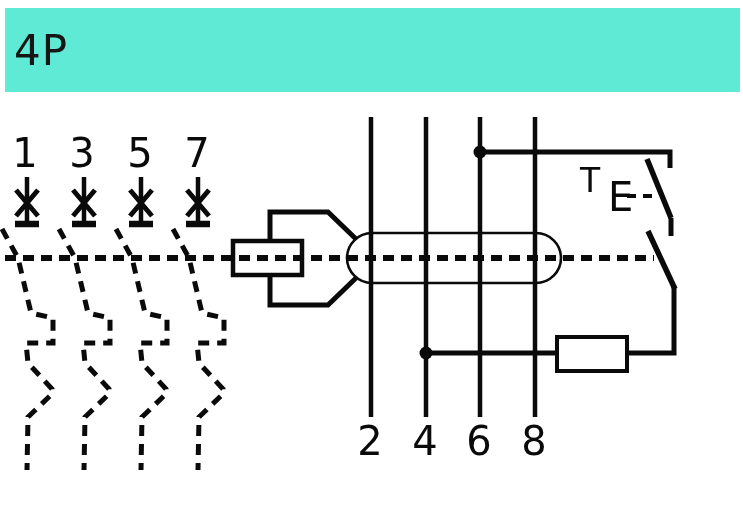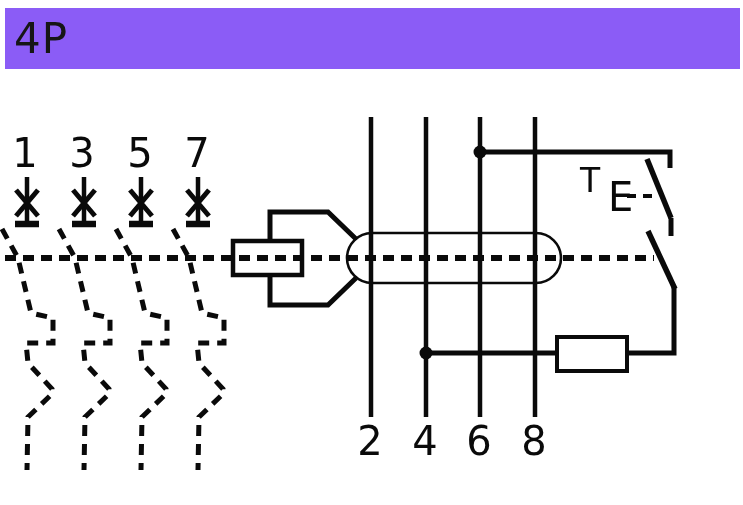--- a/index.html
+++ b/index.html
@@ -1,22 +1,22 @@
 <!DOCTYPE html>
 <html><head>
 <meta charset="utf-8">
 <style>
   html,body{margin:0;padding:0;background:#ffffff;}
   .stage{
     position:relative;width:743px;height:505px;background:#ffffff;overflow:hidden;
     font-family:"DejaVu Sans",sans-serif;
   }
   .header-bar{
-    position:absolute;left:5px;top:8px;width:735px;height:61px;
-    background:#8b5cf6;display:flex;align-items:center;
+    position:absolute;left:5px;top:8px;width:735px;height:84px;
+    background:#5eead4;display:flex;align-items:center;
   }
   .header-bar .title{
     margin-left:9px;font-size:42px;font-weight:500;color:#161616;letter-spacing:1px;
   }
   svg{position:absolute;left:0;top:0;}
   .ln{stroke:#0a0a0a;fill:none;}
   .fl{fill:#0a0a0a;stroke:none;}
   text{fill:#0a0a0a;font-family:"DejaVu Sans",sans-serif;}
 </style>
 </head>

